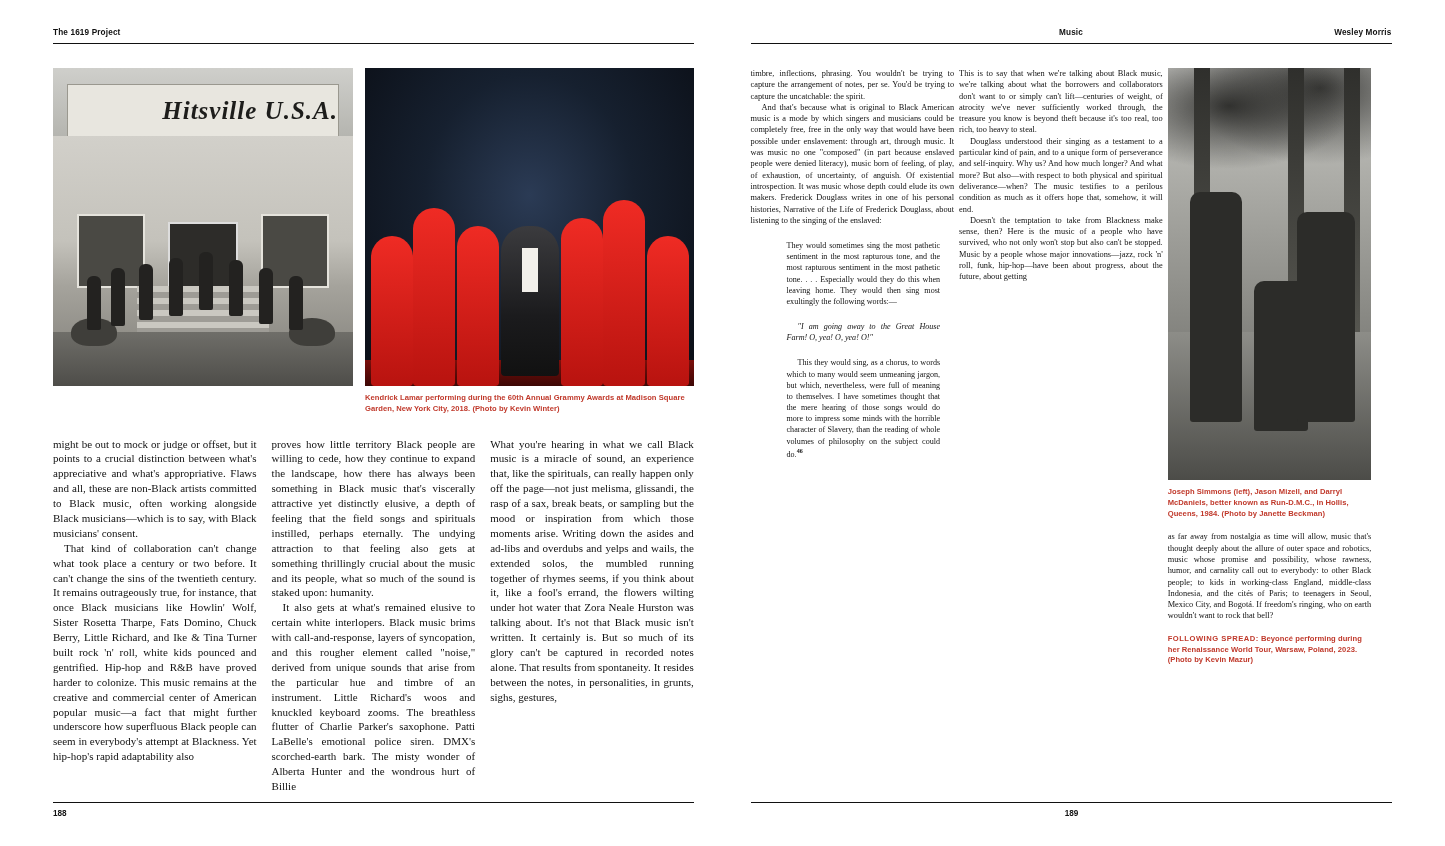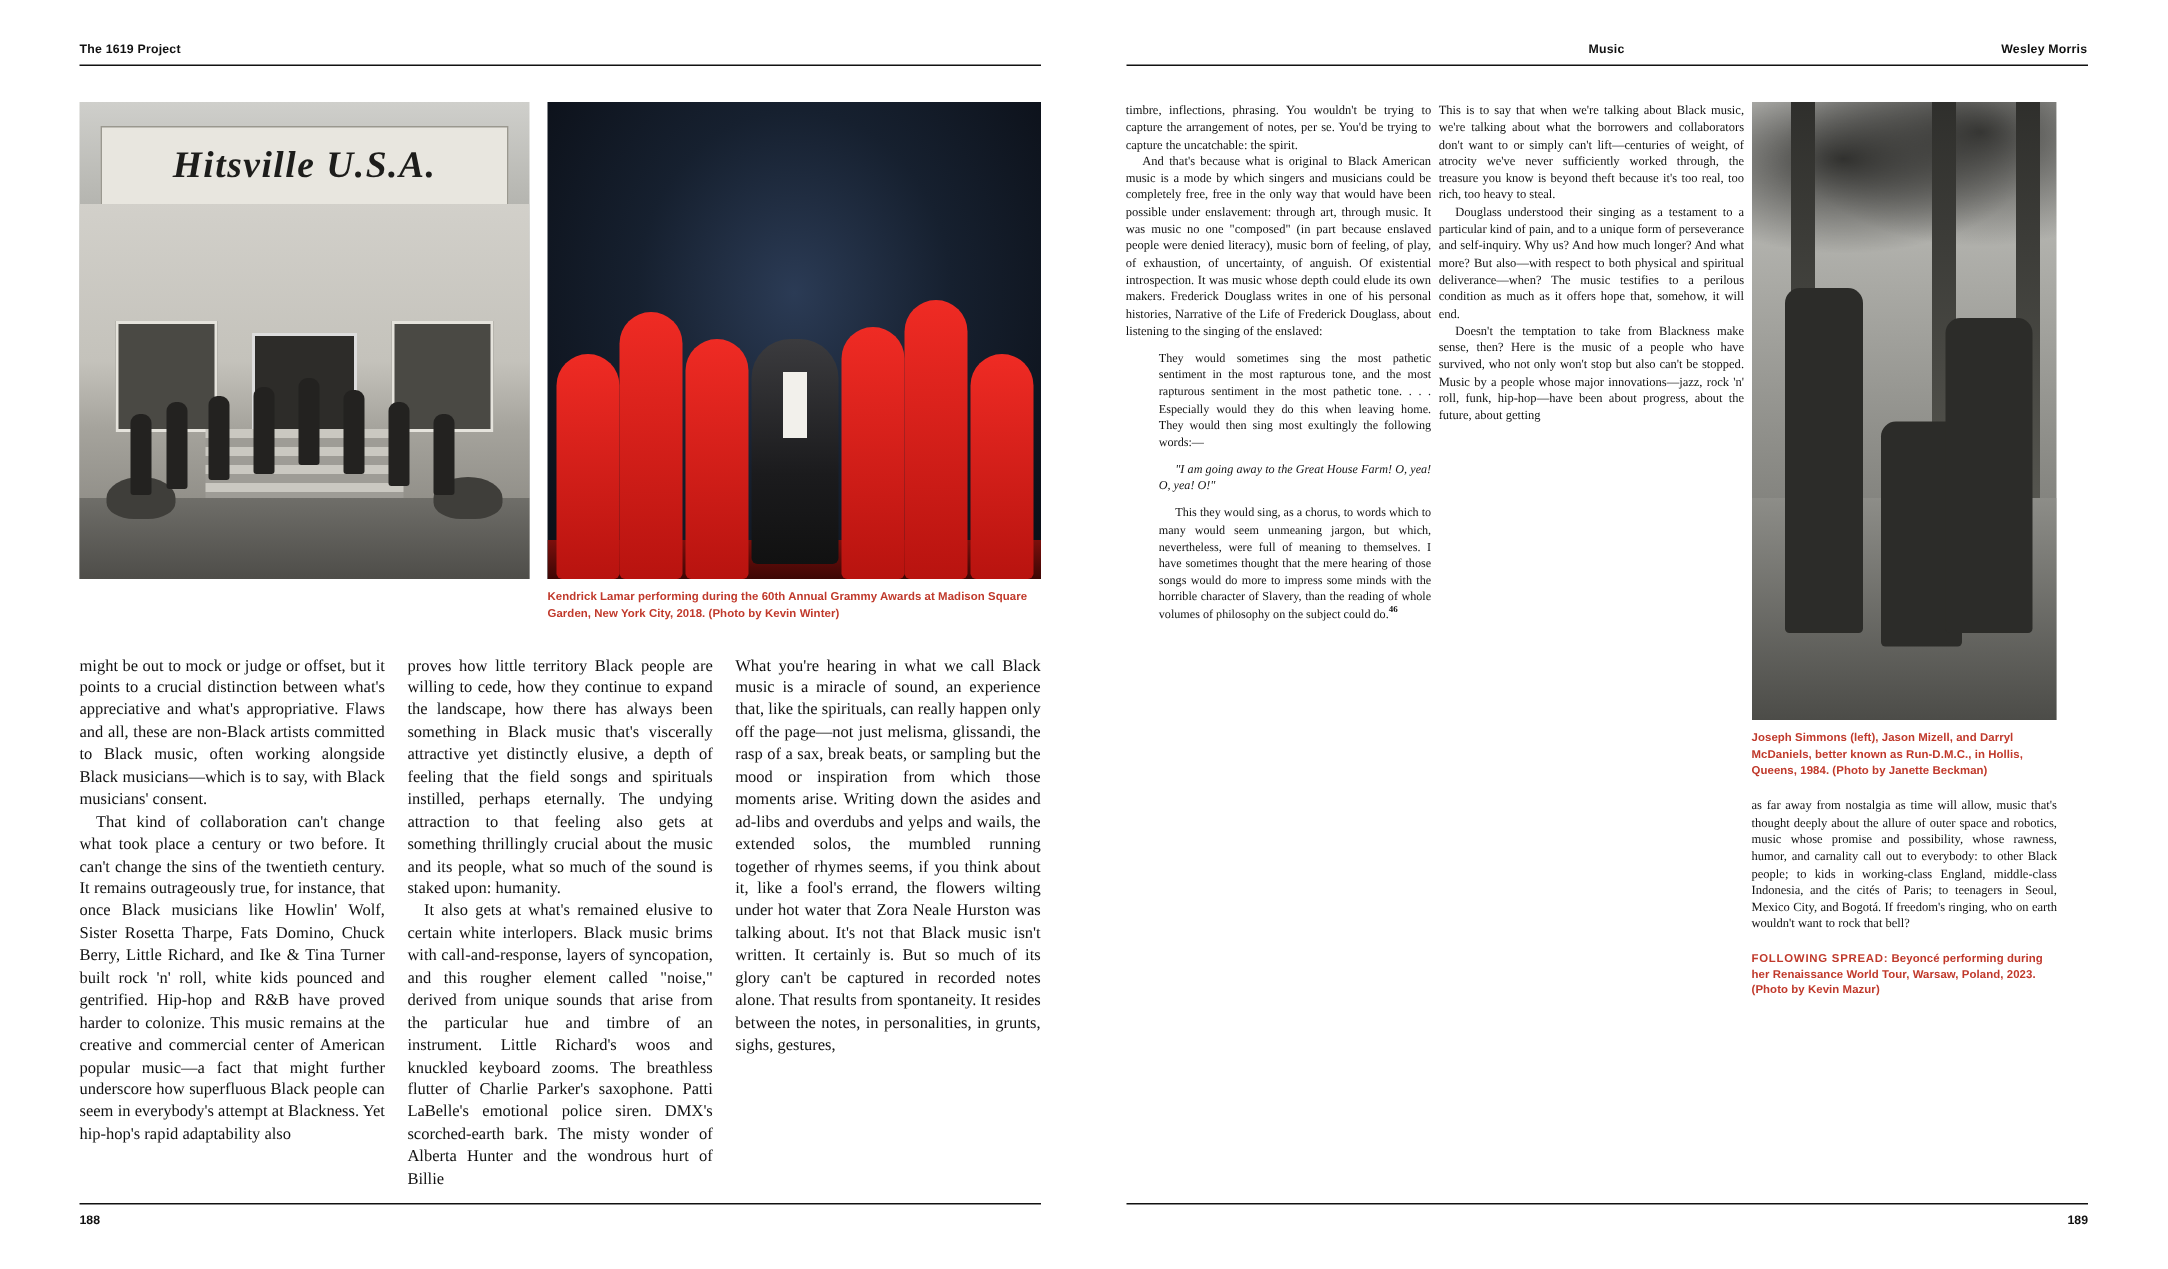--- a/index.html
+++ b/index.html
@@ -66,21 +66,21 @@
   }
   
   .hitsville-sign {
     position: absolute;
     top: 16px; left: 14px; right: 14px;
     height: 52px;
     background: #e8e6df;
     border: 1px solid #9a988f;
     display: flex;
     align-items: center;
-    justify-content: center;
+    justify-content: flex-end;
   }
   .hitsville-sign span {
     font-family: "Liberation Serif", serif;
     font-style: italic;
     font-weight: bold;
     font-size: 25px;
     color: #1d1d1b;
     letter-spacing: 1px;
   }
   .hv-building {
@@ -231,21 +231,21 @@
   .rcol p { margin: 0; }
   .rcol p + p { text-indent: 11px; }
 
   .blockquote {
     margin: 7px 0 0 0;
     padding-left: 22px;
     font-size: 8.1px;
     line-height: 1.38;
     text-align: justify;
   }
-  .blockquote p { margin: 0; }
+  .blockquote p { margin: 14px; }
   .blockquote p + p { margin-top: 7px; }
   .blockquote .ital { font-style: italic; }
   sup { font-size: 6px; vertical-align: super; font-weight: bold; }
   .ital { font-style: italic; }
 
   .text-top-right {
     margin-top: 24px;
   }
 
   
@@ -254,21 +254,21 @@
     bottom: 28px;
     font-family: "Liberation Sans", sans-serif;
     font-size: 8.2px;
     font-weight: bold;
     color: #111;
     padding-top: 6px;
     border-top: 0.8px solid #111;
     width: 641px;
   }
   .folio-left { left: 53px; text-align: left; }
-  .folio-right { right: 53px; text-align: right; margin-top: 36px; }
+  .folio-right { right: 53px; text-align: center; margin-top: 36px; }
 </style>
 </head>
 <body>
 
 <div class="spread">
 
   <div class="page page-left">
 
     <div class="runhead left-head">
       <span>The 1619 Project</span>

